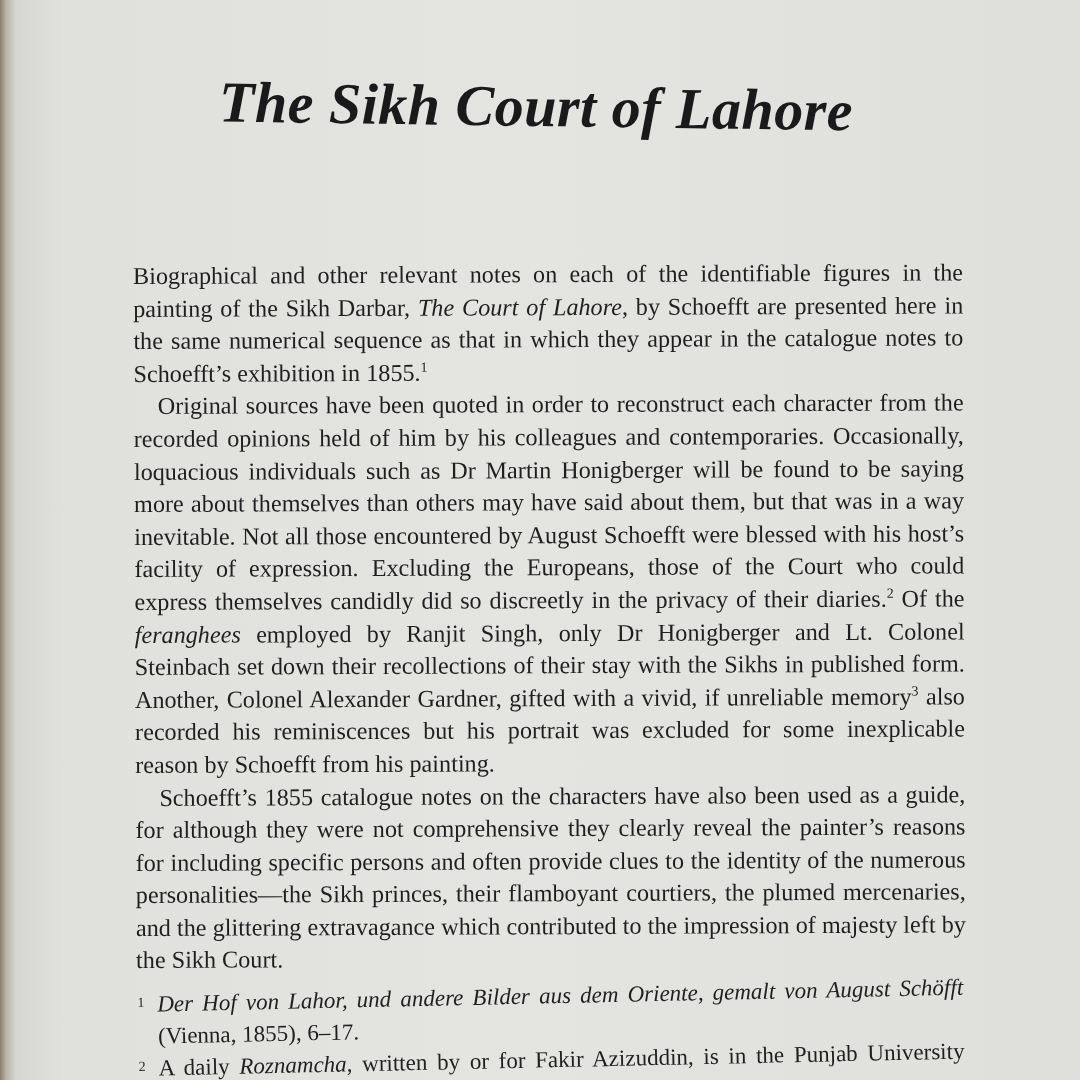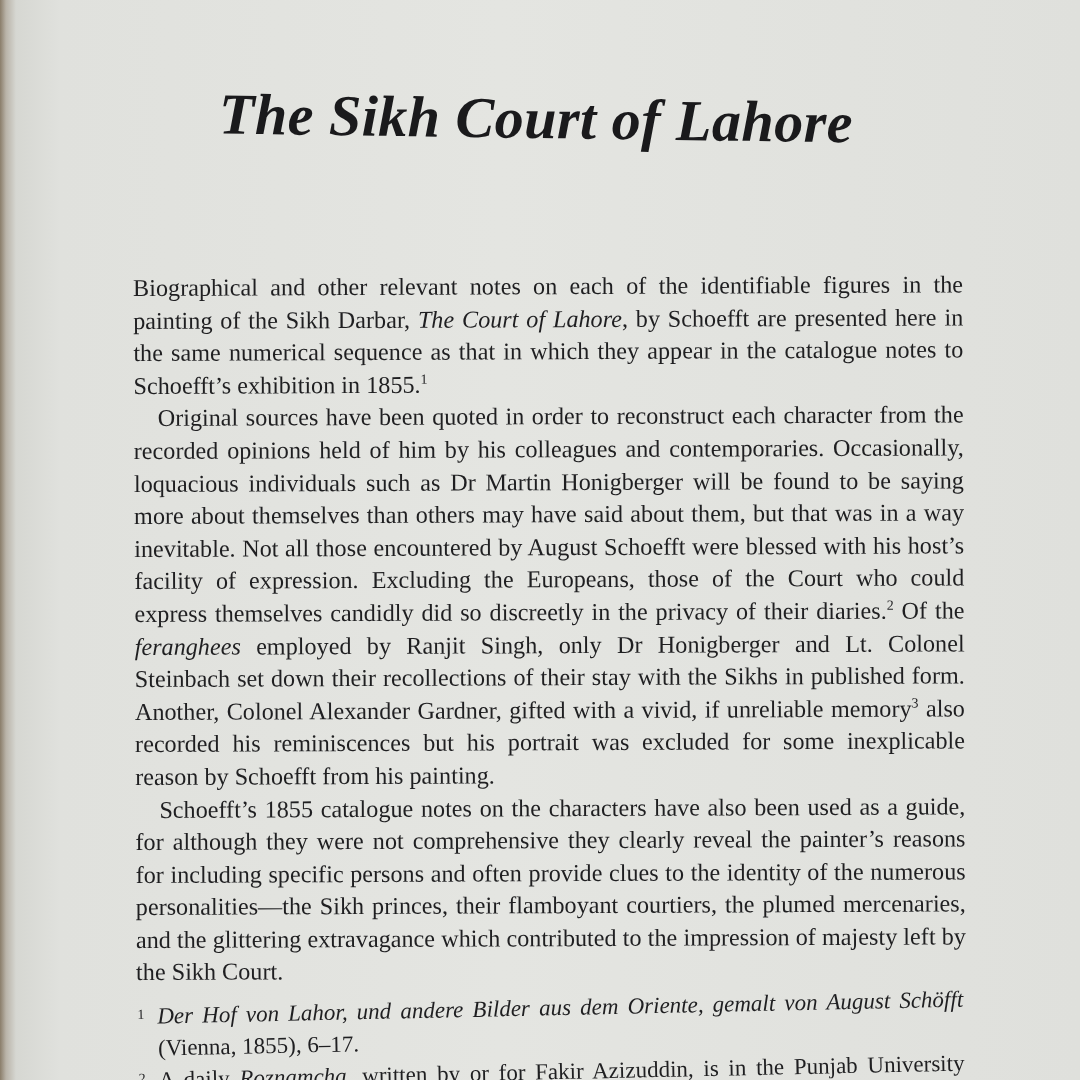--- a/index.html
+++ b/index.html
@@ -3,21 +3,21 @@
 <meta charset="utf-8">
 <style>
   html, body { margin: 0; padding: 0; }
   body {
     width: 1080px; height: 1080px; overflow: hidden;
     background: linear-gradient(90deg, #8a7d6a 0px, #b9b3a8 6px, #d6d7d2 16px, #e0e1dd 60px, #e4e5e1 500px, #dfe0dc 1080px);
     font-family: "Liberation Serif", "DejaVu Serif", serif;
     color: #1d1d1f;
     position: relative;
   }
-  .page { position: absolute; left: 0; top: 16px; width: 1080px; height: 900px; }
+  .page { position: absolute; left: 0; top: 4px; width: 1080px; height: 900px; }
   .title {
     position: absolute; top: 30px; left: 0; width: 1080px; text-align: center;
     font-style: italic; font-size: 58px; letter-spacing: 0.5px; color: #1a1a1c;
     transform: translateX(-4px) rotate(0.8deg);
   }
   .body-text {
     position: absolute; left: 133px; top: 256px; width: 830px;
     font-size: 24.2px; line-height: 32.6px; text-align: justify; color: #1f1f21;
     transform: rotate(-0.25deg); transform-origin: left top;
   }

